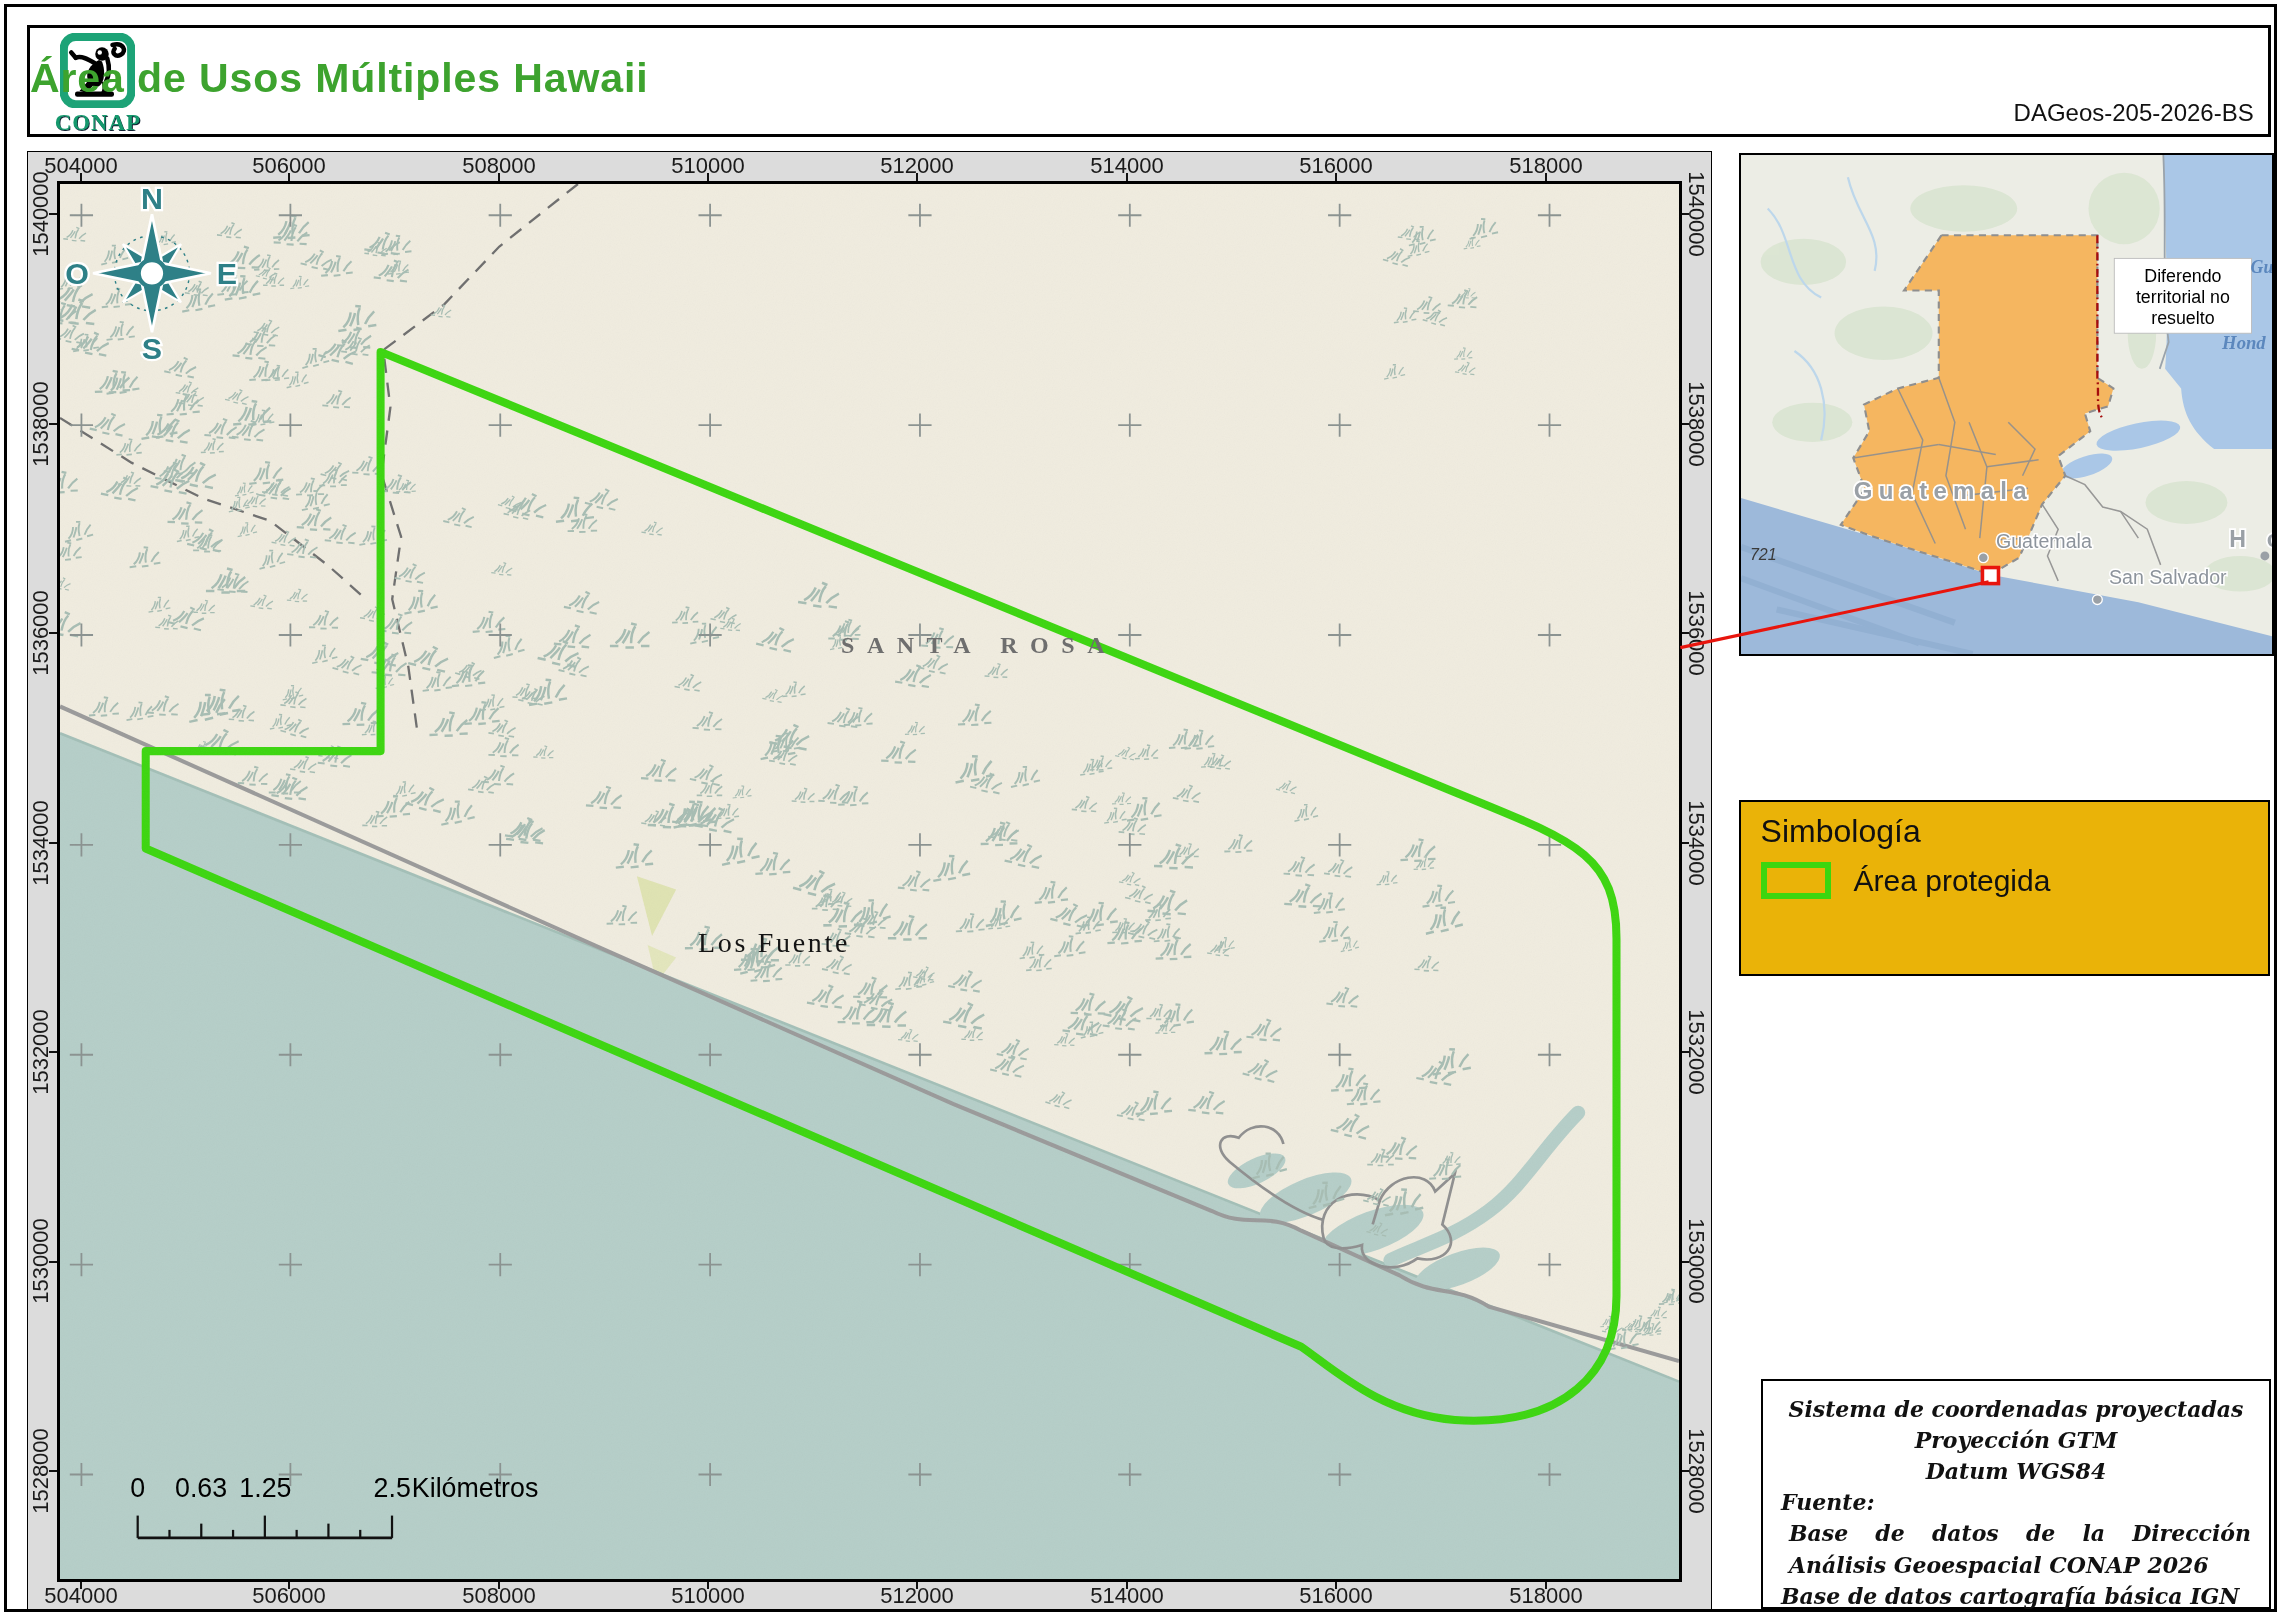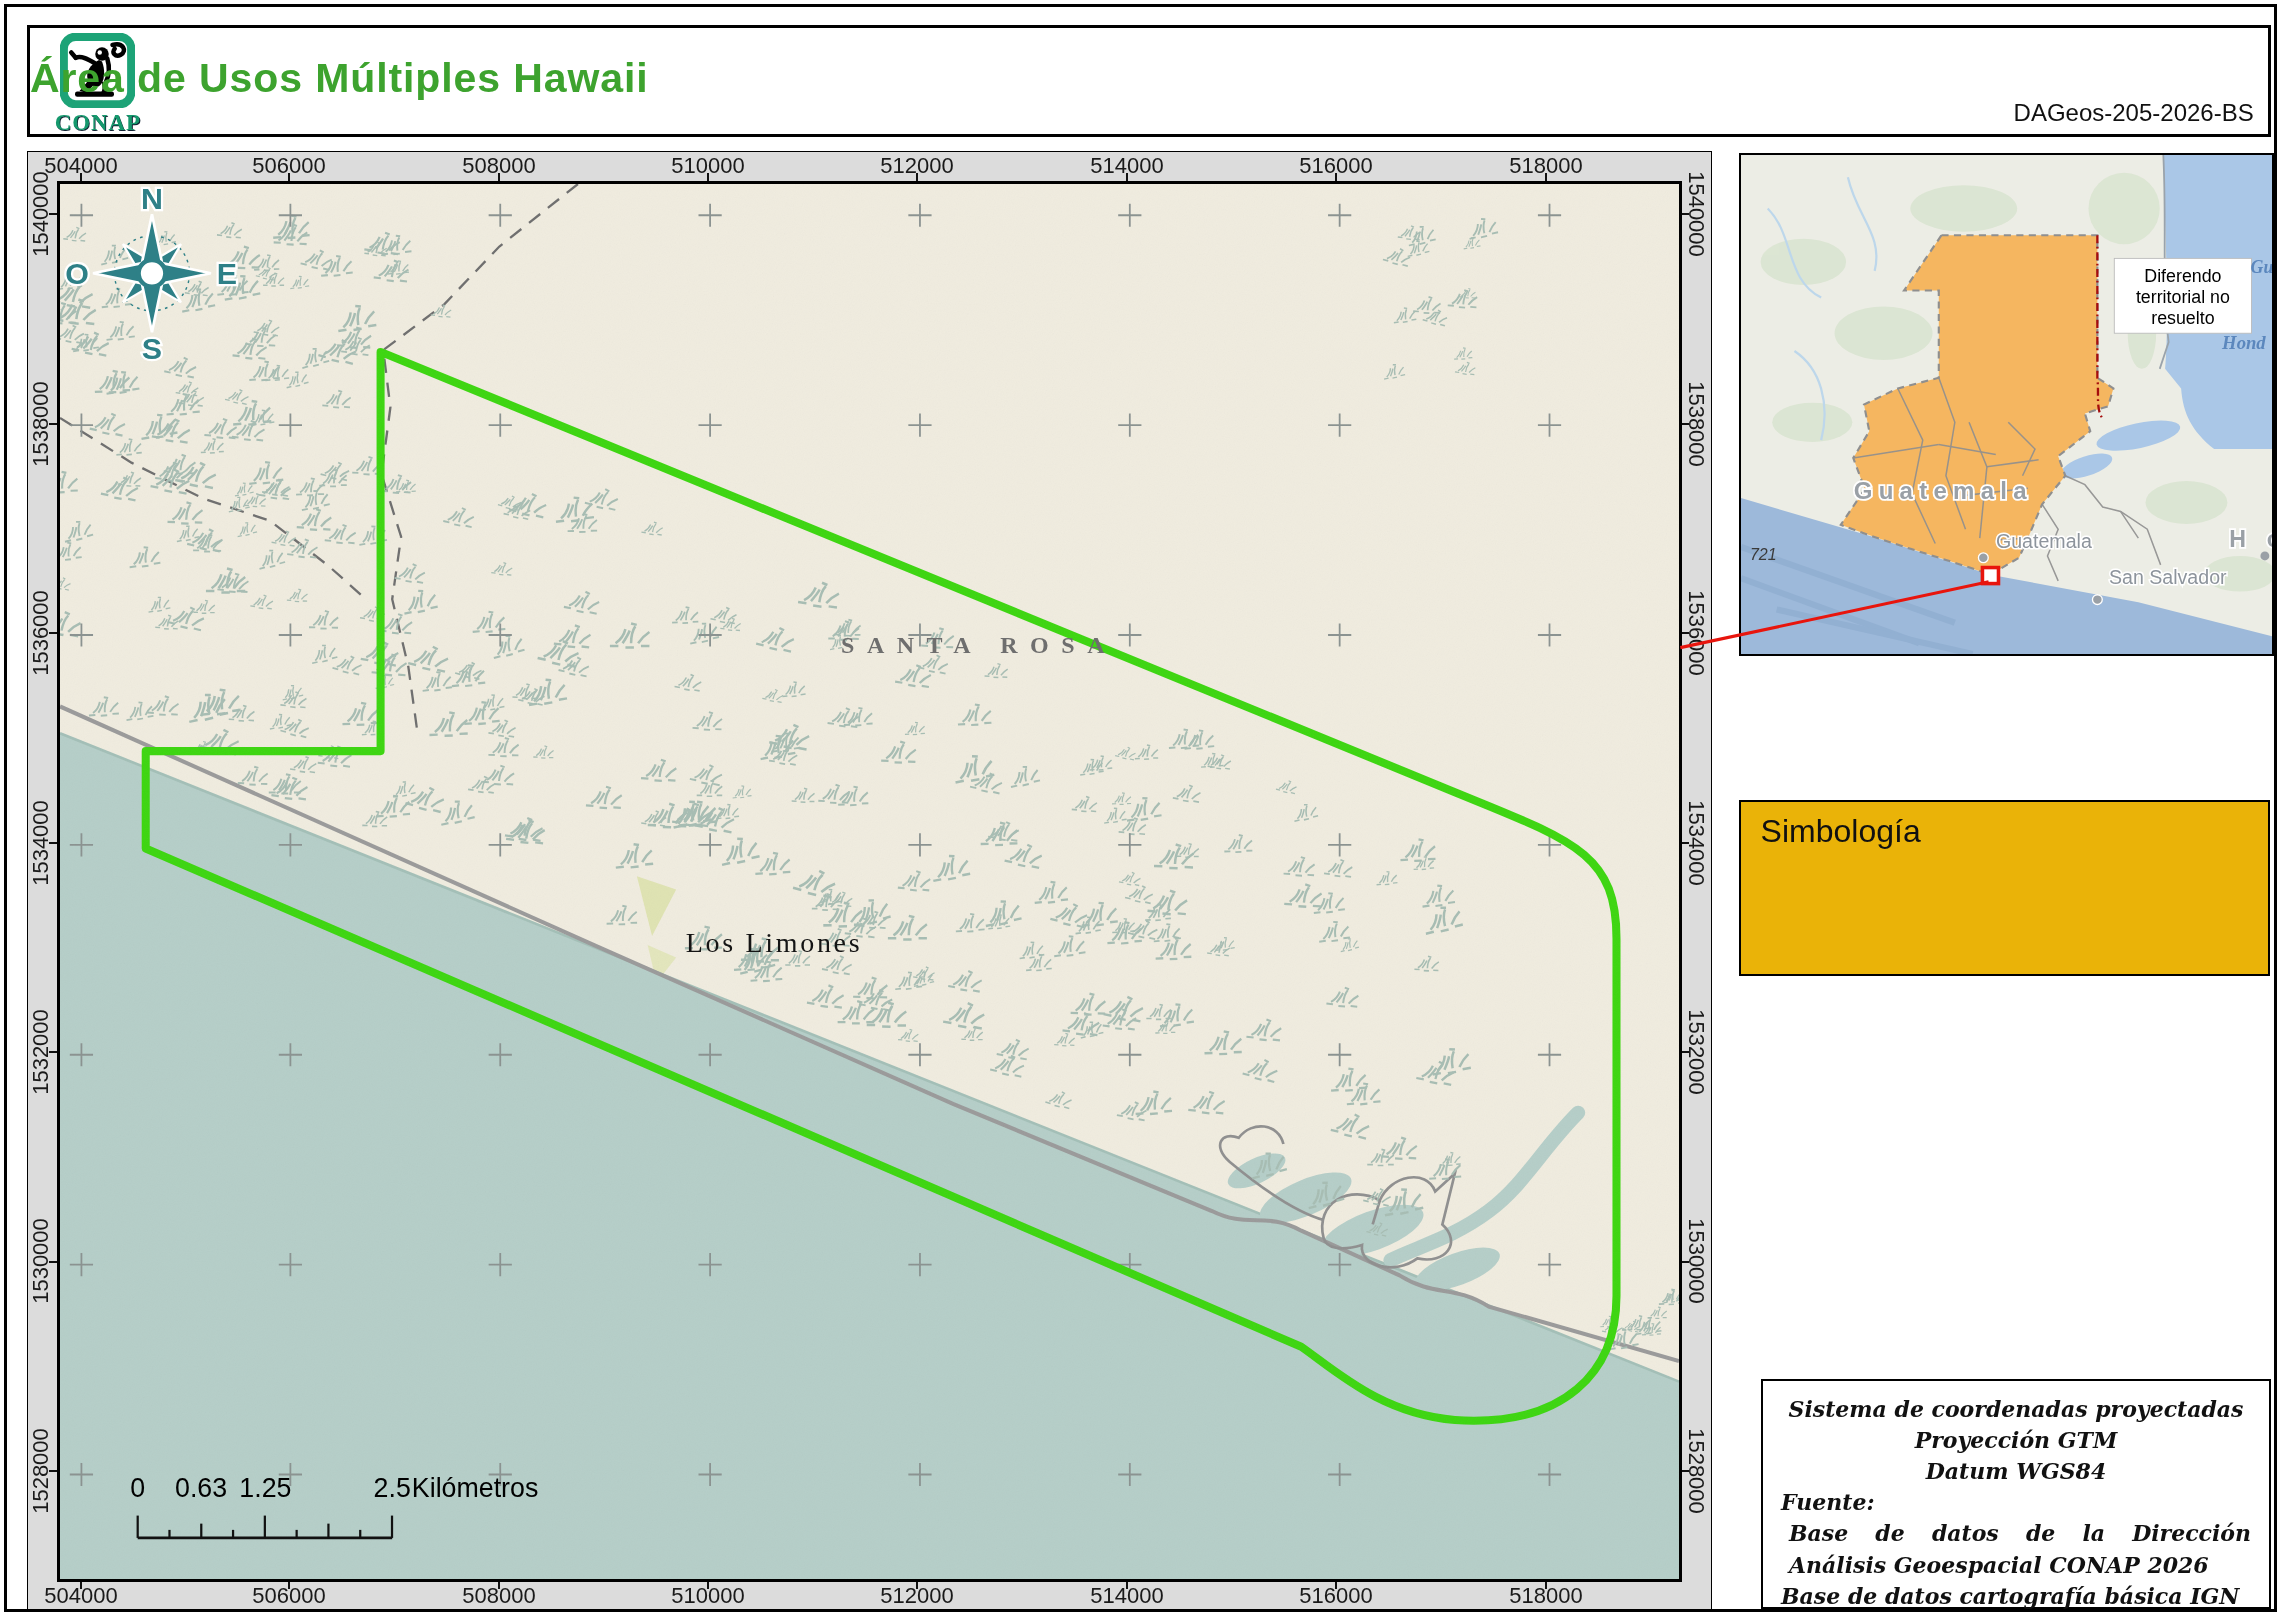--- a/index.html
+++ b/index.html
@@ -586,21 +586,21 @@
             <line x1="229.4" x2="229.4" y1="1516" y2="1491"></line>
             <line x1="265" x2="265" y1="1516" y2="1507"></line>
             <line x1="300.6" x2="300.6" y1="1516" y2="1500"></line>
             <line x1="336.20000000000005" x2="336.20000000000005" y1="1516" y2="1507"></line>
             <line x1="371.8" x2="371.8" y1="1516" y2="1491"></line>
           </g>
       </g>
     </svg>
 
     <div class="dept-label" style="left:919px;top:461px;">SANTA ROSA</div>
-    <div class="place-label" style="left:714px;top:759px;">Los Limones</div>
+    <div class="place-label" style="left:714px;top:759px;">Los Fuente</div>
   </div>
 </div>
 
 <div class="inset-box">
   <svg width="531" height="499" viewBox="0 0 596 560">
 
     <rect x="0" y="0" width="596" height="560" fill="#ecede5"></rect>
 
     <g fill="#d9e4d0" opacity="0.85">
       <ellipse cx="70" cy="120" rx="48" ry="26"></ellipse>
@@ -671,20 +671,24 @@
     <text x="540" y="218" font-size="21" font-weight="bold" font-style="italic" fill="#5b87bd" font-family="Liberation Serif, serif">Hond</text>
     <text x="572" y="132" font-size="20" font-weight="bold" font-style="italic" fill="#5b87bd" font-family="Liberation Serif, serif">Gu</text>
     <text x="10" y="455" font-size="18" font-style="italic" fill="#3a3a3a">721</text>
 
     <rect x="271" y="463" width="18" height="18" fill="#fff" stroke="#e8150d" stroke-width="4"></rect>
   </svg>
 </div>
 
 <div class="legend-box">
   <div class="legend-title">Simbología</div>
+  <div class="legend-item">
+    <div class="legend-swatch area"></div>
+    <div class="legend-label">Área protegida</div>
+  </div>
 </div>
 
 <div class="info-box">
   <div class="info-center">Sistema de coordenadas proyectadas</div>
   <div class="info-center">Proyección GTM</div>
   <div class="info-center">Datum WGS84</div>
   <div>Fuente:</div>
   <div class="info-just">Base de datos de la Dirección Análisis Geoespacial CONAP 2026</div>
   <div>Base de datos cartografía básica IGN 2010</div>
 </div>

